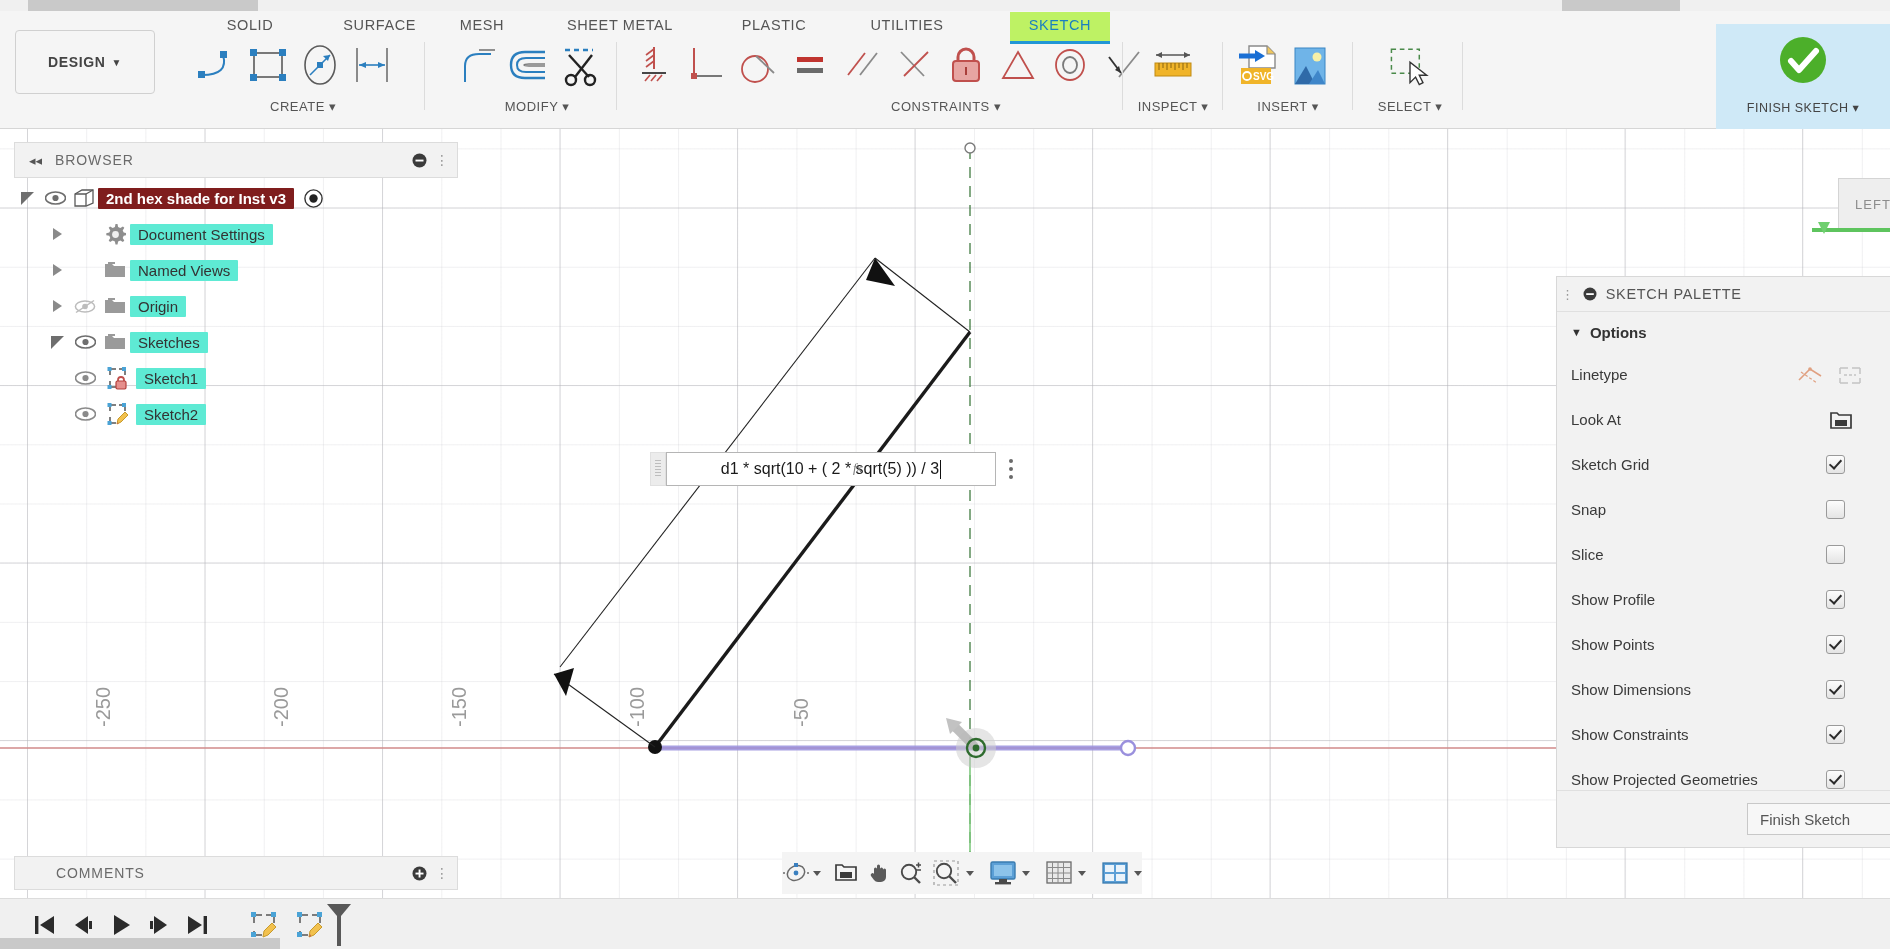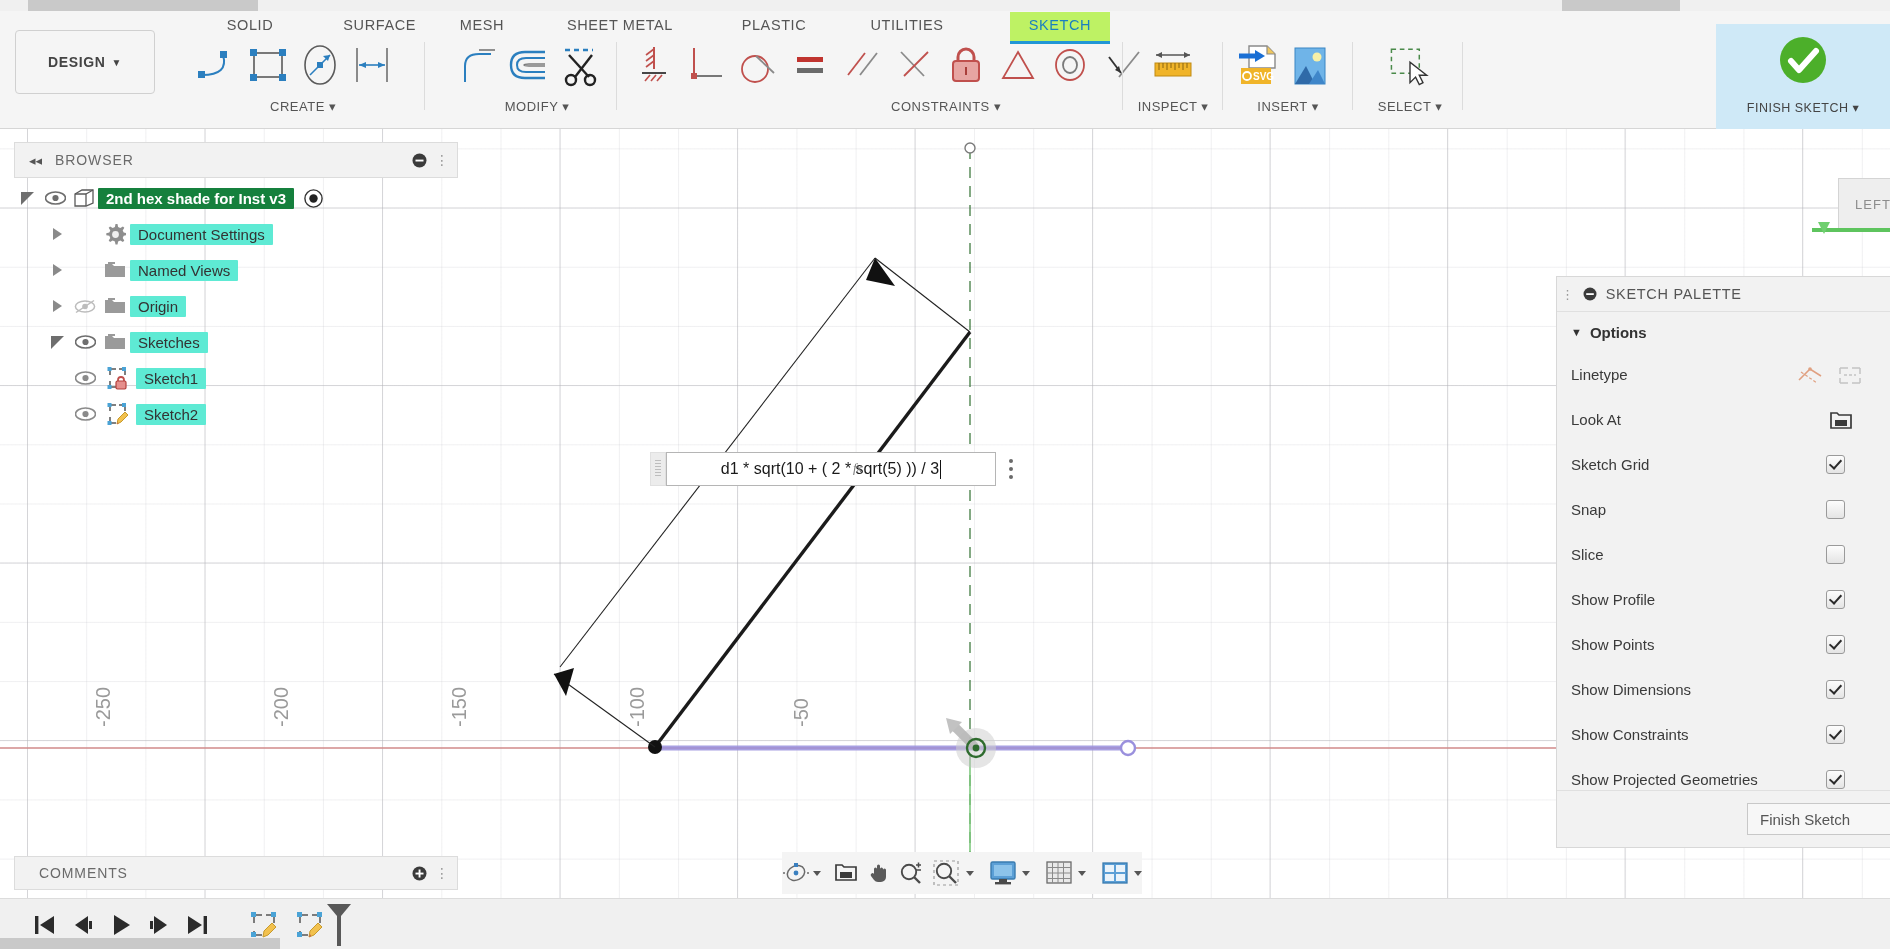--- a/index.html
+++ b/index.html
@@ -44,21 +44,21 @@
       font-size:14px;font-weight:bold;letter-spacing:.6px;color:#444;}
   #finish-grp{position:absolute;left:1716px;top:24px;width:174px;height:105px;background:#cfe9f7;}
 
   
   #browser{position:absolute;left:14px;top:142px;width:444px;height:36px;
      background:#f2f2f2;border:1px solid #dcdcdc;box-sizing:border-box;display:flex;align-items:center;}
   #browser .bt{font-size:14px;letter-spacing:.9px;color:#6a6a6a;}
   .tree{position:absolute;left:14px;top:180px;width:444px;}
   .trow{position:relative;height:36px;display:flex;align-items:center;font-size:15px;color:#333;}
   .trow .lbl{background:#5eead4;padding:2px 8px;border-radius:1px;}
-  .trow.sel .lbl{background:#15803d;color:#fff;font-weight:bold;}
+  .trow.sel .lbl{background:#7f1d1d;color:#fff;font-weight:bold;}
   .arrow-r{width:0;height:0;border-left:9px solid #8a8a8a;border-top:6px solid transparent;
            border-bottom:6px solid transparent;}
   .arrow-d{width:0;height:0;border-left:13px solid #6e6e6e;border-bottom:13px solid transparent;}
 
   
   #comments{position:absolute;left:14px;top:856px;width:444px;height:34px;
      background:#f2f2f2;border:1px solid #dcdcdc;box-sizing:border-box;display:flex;align-items:center;}
 
   
   #palette{position:absolute;left:1556px;top:276px;width:360px;height:572px;
@@ -582,21 +582,21 @@
         <rect x="2.5" y="19" width="4" height="4" fill="#4aa3d6"></rect>
         <path d="M12 22 L13 17 L20 10 L23 13 L16 20 Z" fill="#f2c14e" stroke="#c79a2c" stroke-width="1"></path>
         <path d="M12 22 L13.6 21.3 L12.6 20.3 Z" fill="#c0504d"></path>
       </svg>
       </span>
     <span class="lbl">Sketch2</span>
   </div>
 </div>
 
 <div id="comments">
-  <span class="bt" style="margin-left:24px;font-size:14px;letter-spacing:.9px;color:#6a6a6a;">COMMENTS</span>
+  <span class="bt" style="margin-left:41px;font-size:14px;letter-spacing:.9px;color:#6a6a6a;">COMMENTS</span>
   <span style="margin-left:auto;margin-right:8px;">
     <svg width="15" height="15" viewBox="0 0 15 15">
         <circle cx="7.5" cy="7.5" r="7" fill="#3b3b3b"></circle>
       <rect x="3.5" y="6.6" width="8" height="1.9" fill="#fff"></rect>
         <rect x="6.6" y="3.5" width="1.9" height="8" fill="#fff"></rect>
       </svg>
     </span>
   <span style="margin-right:8px;color:#999;font-size:14px;">⋮</span>
 </div>
 

